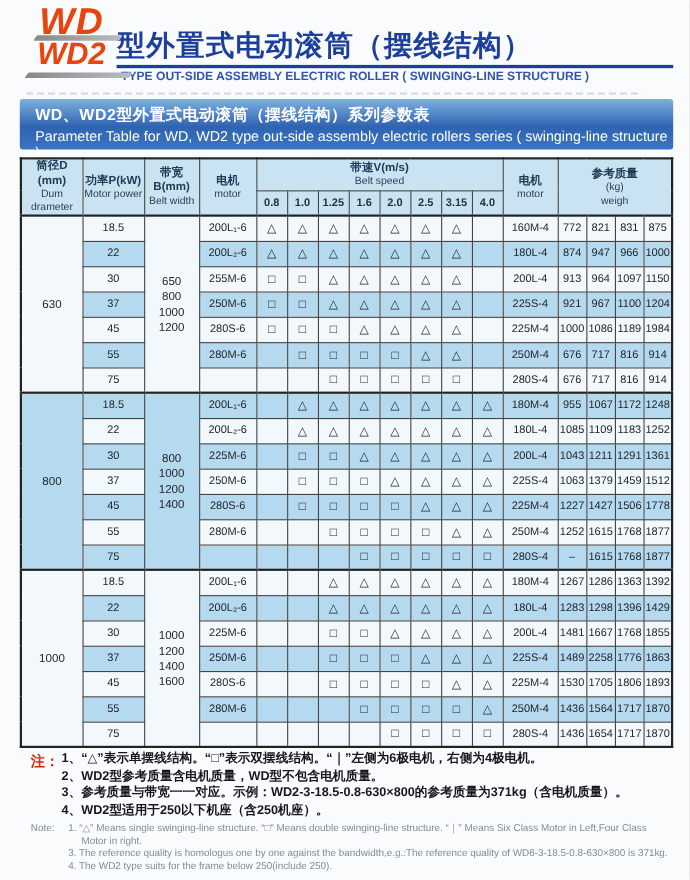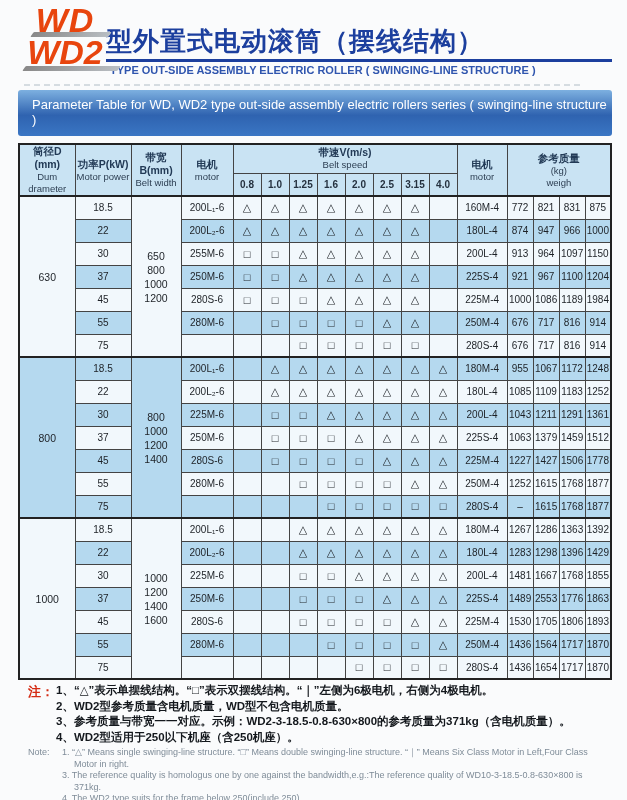--- a/index.html
+++ b/index.html
@@ -11,21 +11,21 @@
   *{margin:0;padding:0;box-sizing:border-box;}
   html,body{background:#e9edf0;}
   body{font-family:"Liberation Sans","DejaVu Sans",sans-serif;}
   .page{position:relative;width:627px;height:800px;background:#fafbfc;overflow:hidden;
         box-shadow:0 0 4px rgba(0,0,0,.25);}
 
   
   .logo{position:absolute;left:22px;top:4px;width:86px;color:var(--accent_red);
         font-weight:bold;font-style:italic;line-height:.95;text-align:center;}
   .logo .l1{font-size:34px;letter-spacing:1px;position:relative;z-index:2;}
-  .logo .l2{font-size:34px;letter-spacing:0;position:relative;z-index:2;}
+  .logo .l2{font-size:28px;letter-spacing:0;position:relative;z-index:2;}
   .swoosh{position:absolute;height:5px;background:linear-gradient(90deg,#888,#b9bec3);
           transform:skewX(-35deg);z-index:1;border-radius:1px;}
   .sw1{left:10px;top:28px;width:78px;}
   .sw2{left:2px;top:62px;width:95px;}
   .title-cn{position:absolute;left:106px;top:24px;font-size:26px;font-weight:bold;
             color:var(--title_blue);letter-spacing:1px;white-space:nowrap;}
   .title-rule{position:absolute;left:106px;top:59px;width:506px;height:3px;background:var(--title_blue);}
   .title-en{position:absolute;left:110px;top:64px;font-size:11px;font-weight:bold;
             color:var(--subtitle_blue);white-space:nowrap;}
   .ghost-line{position:absolute;left:24px;top:84px;width:560px;height:2px;
@@ -83,20 +83,21 @@
     <div class="swoosh sw2"></div>
     <div class="l1">WD</div>
     <div class="l2">WD2</div>
   </div>
   <div class="title-cn">型外置式电动滚筒（摆线结构）</div>
   <div class="title-rule"></div>
   <div class="title-en">TYPE OUT-SIDE ASSEMBLY ELECTRIC ROLLER ( SWINGING-LINE STRUCTURE )</div>
   <div class="ghost-line"></div>
 
   <div class="banner">
+    <div class="cn">WD、WD2型外置式电动滚筒（摆线结构）系列参数表</div>
     <div class="en">Parameter Table for WD, WD2 type out-side assembly electric rollers series ( swinging-line structure )</div>
   </div>
 
   <table class="param">
     <colgroup>
         <col style="width: 56px;">
         <col style="width: 56px;">
         <col style="width: 50px;">
         <col style="width: 52px;">
         <col style="width: 28px;">
@@ -467,21 +468,21 @@
           <td class="mark"></td>
           <td class="mark"></td>
           <td class="mark">□</td>
           <td class="mark">□</td>
           <td class="mark thickL">□</td>
           <td class="mark">△</td>
           <td class="mark">△</td>
           <td class="mark">△</td>
           <td class="motor">225S-4</td>
           <td class="weight">1489</td>
-          <td class="weight">2553</td>
+          <td class="weight">2258</td>
           <td class="weight">1776</td>
           <td class="weight">1863</td>
         </tr>
         <tr class="white">
           <td class="power">45</td>
           <td class="motor">280S-6</td>
           <td class="mark"></td>
           <td class="mark"></td>
           <td class="mark">□</td>
           <td class="mark">□</td>
@@ -538,18 +539,18 @@
         <div class="item">1、“△”表示单摆线结构。“□”表示双摆线结构。“｜”左侧为6极电机，右侧为4极电机。</div>
         <div class="item">2、WD2型参考质量含电机质量，WD型不包含电机质量。</div>
         <div class="item">3、参考质量与带宽一一对应。示例：WD2-3-18.5-0.8-630×800的参考质量为371kg（含电机质量）。</div>
         <div class="item">4、WD2型适用于250以下机座（含250机座）。</div>
       </div>
   </div>
   <div class="notes-en">
     <div class="lbl">Note:</div>
     <div class="items">
         <div class="item">1. “△” Means single swinging-line structure. “□” Means double swinging-line structure. “｜” Means Six Class Motor in Left,Four Class Motor in right.</div>
-        <div class="item">3. The reference quality is homologus one by one against the bandwidth,e.g.:The reference quality of WD10-3-18.5-0.8-630×800 is 371kg.</div>
+        <div class="item">3. The reference quality is homologus one by one against the bandwidth,e.g.:The reference quality of WD6-3-18.5-0.8-630×800 is 371kg.</div>
         <div class="item">4. The WD2 type suits for the frame below 250(include 250).</div>
       </div>
   </div>
 
 </div>
 
 </body></html>

